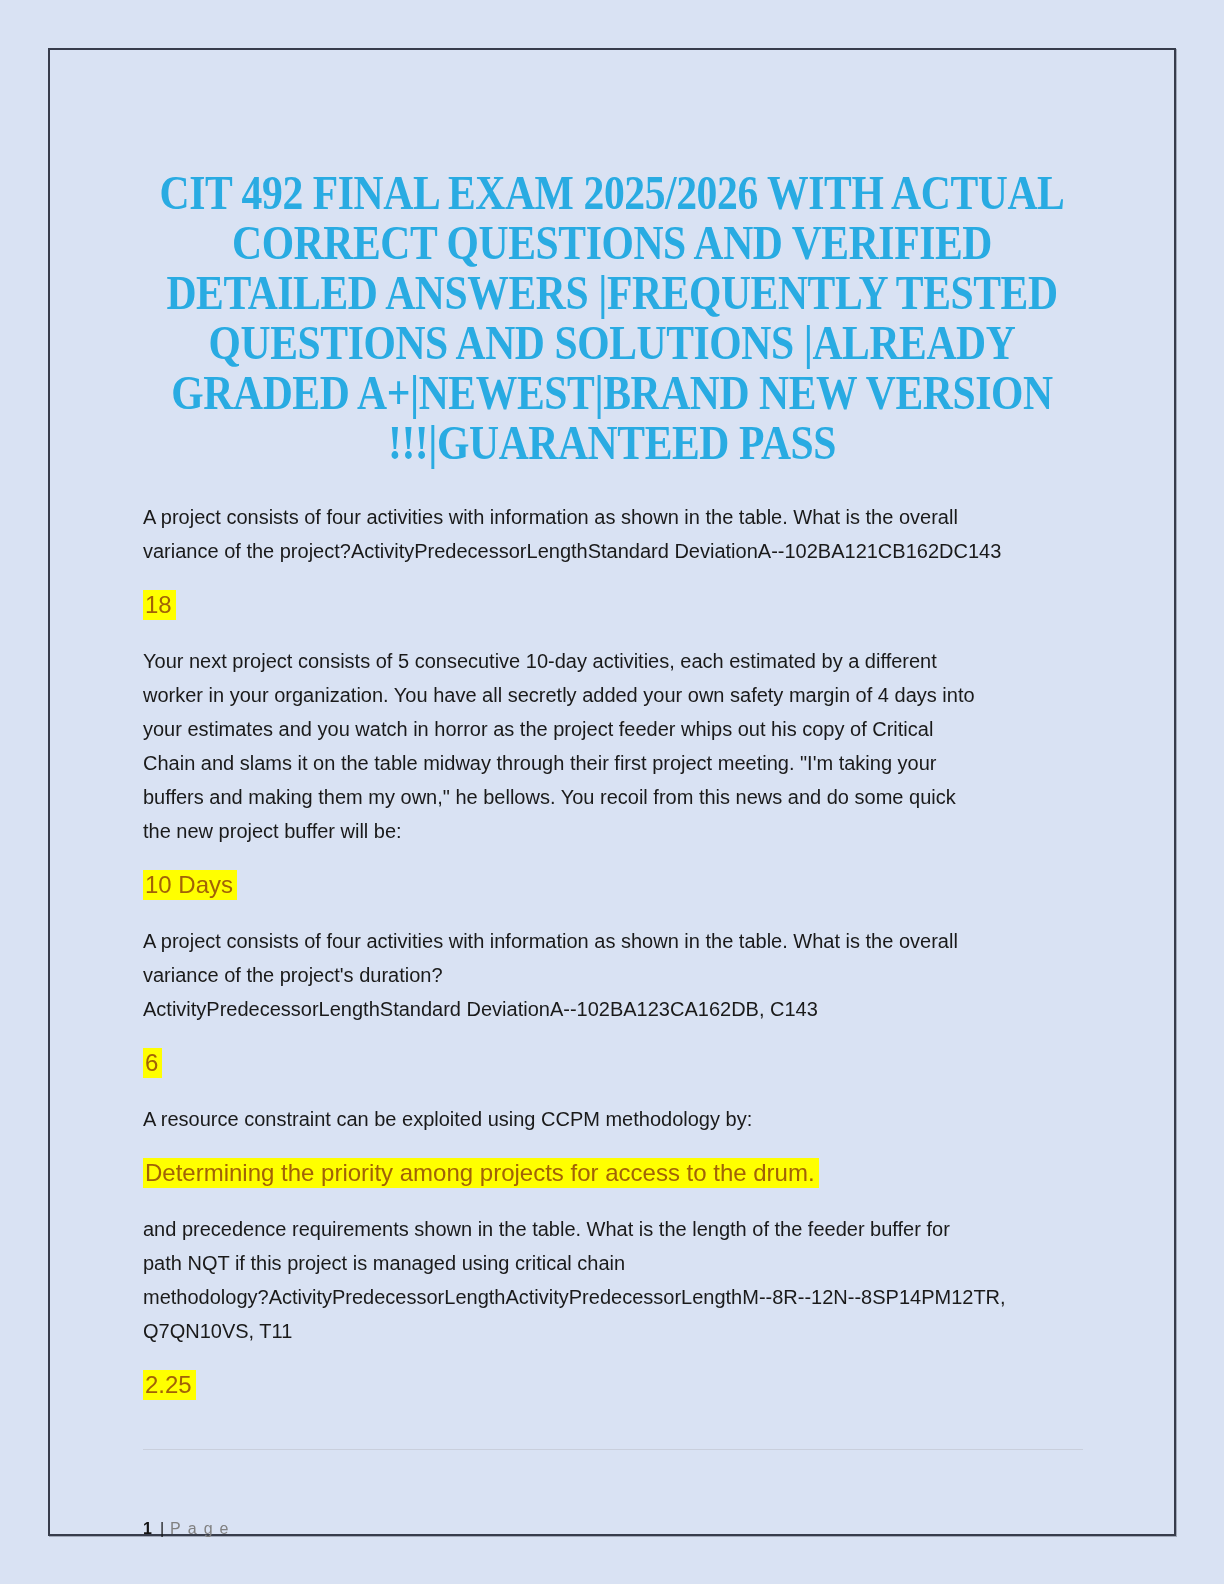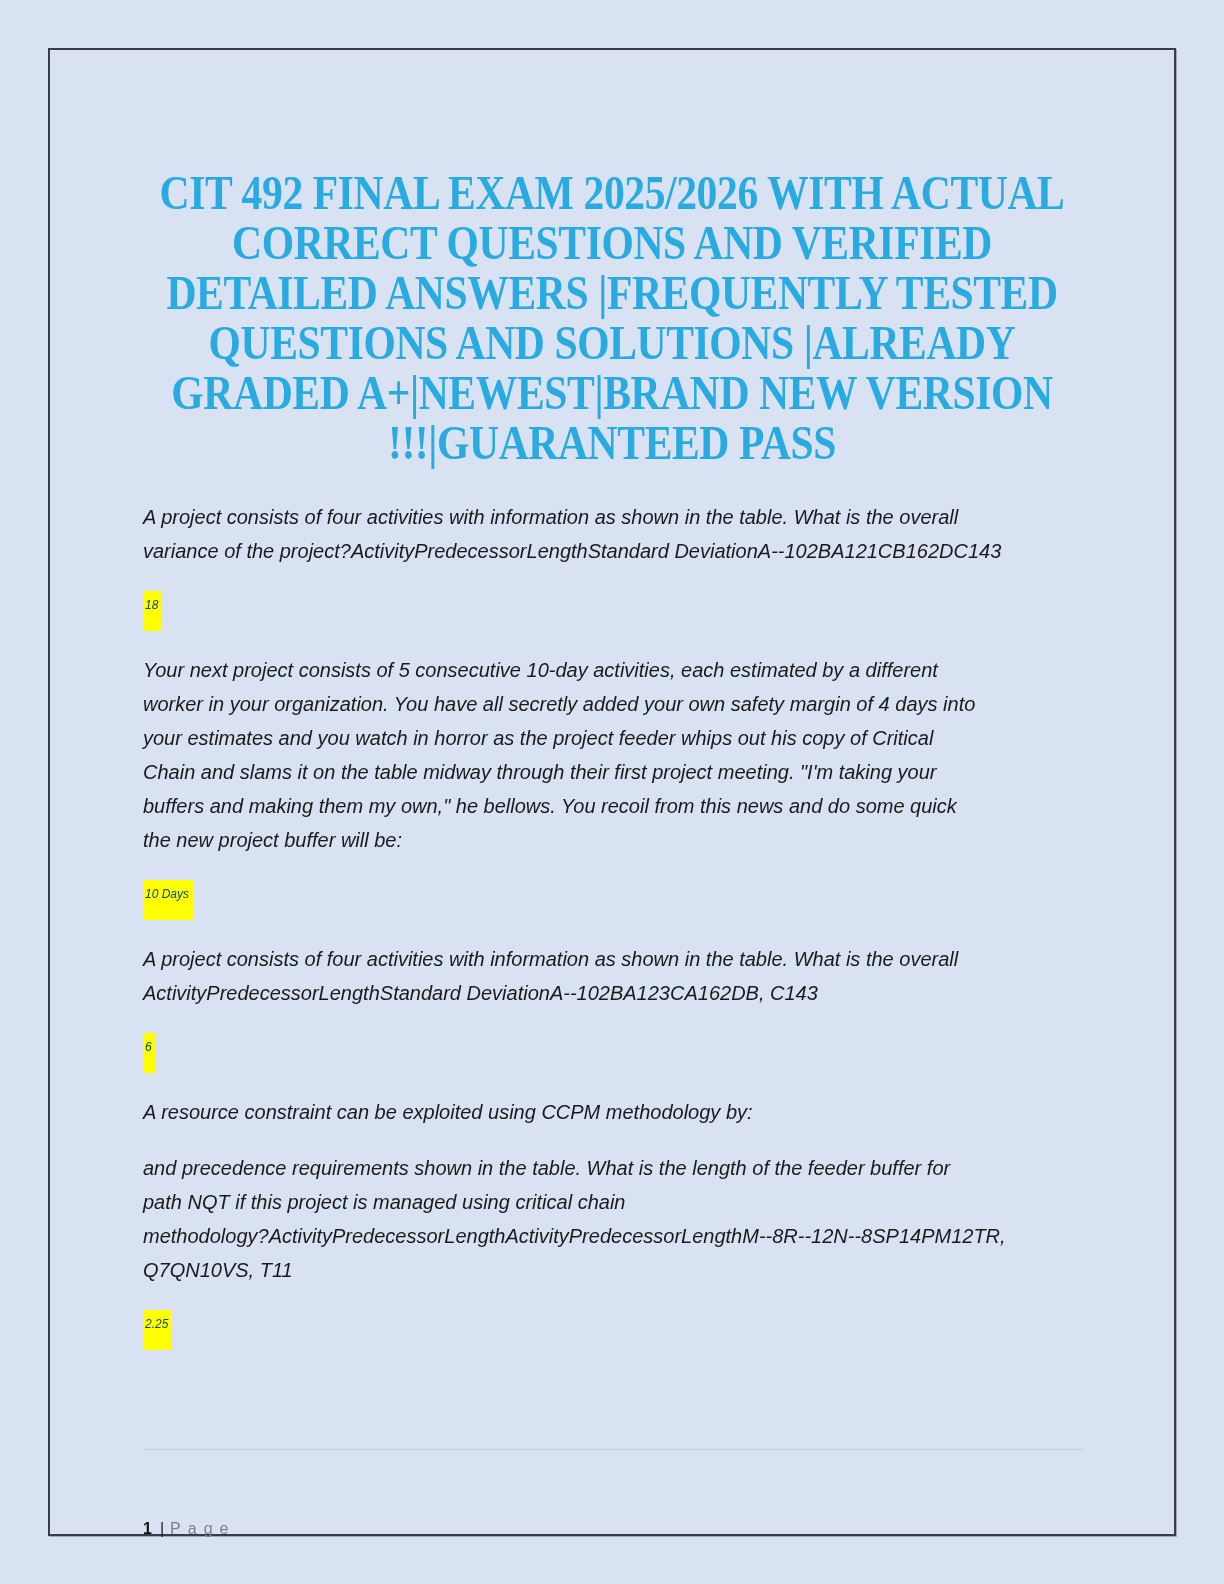--- a/index.html
+++ b/index.html
@@ -42,37 +42,36 @@
     font-size:49px;
     line-height:50px;
     letter-spacing:-0.5px;
     white-space:nowrap;
     color:var(--title);
   }
   .doc-body{
     position:absolute;
     left:143px; top:500px;
     width:940px;
-    font-style:italic;
   }
   .para{margin-bottom:22px;}
   .para .line{
     font-size:20px;
     line-height:34px;
     white-space:nowrap;
     color:var(--text);
   }
   .answer-row{margin-bottom:22px; line-height:28px;}
   .answer{
     display:inline-block;
     background:var(--highlight);
-    color:#0c4a6e;
-    font-size:12px;
+    color:#a16207;
+    font-size:24px;
     line-height:27px;
-    padding:1px 4px 12px 2px;
+    padding:1px 4px 2px 2px;
   }
   .footer-rule{
     position:absolute;
     left:143px; top:1449px;
     width:940px; height:1px;
     background:var(--rule);
   }
   .page-footer{
     position:absolute;
     left:143px; top:1516px;
@@ -107,26 +106,28 @@
       <div class="line">Your next project consists of 5 consecutive 10-day activities, each estimated by a different</div>
       <div class="line">worker in your organization. You have all secretly added your own safety margin of 4 days into</div>
       <div class="line">your estimates and you watch in horror as the project feeder whips out his copy of Critical</div>
       <div class="line">Chain and slams it on the table midway through their first project meeting. "I'm taking your</div>
       <div class="line">buffers and making them my own," he bellows. You recoil from this news and do some quick</div>
       <div class="line">the new project buffer will be:</div>
     </div>
     <div class="answer-row"><span class="answer">10 Days</span></div>
     <div class="para">
       <div class="line">A project consists of four activities with information as shown in the table. What is the overall</div>
+      <div class="line">variance of the project's duration?</div>
       <div class="line">ActivityPredecessorLengthStandard DeviationA--102BA123CA162DB, C143</div>
     </div>
     <div class="answer-row"><span class="answer">6</span></div>
     <div class="para">
       <div class="line">A resource constraint can be exploited using CCPM methodology by:</div>
     </div>
+    <div class="answer-row"><span class="answer">Determining the priority among projects for access to the drum.</span></div>
     <div class="para">
       <div class="line">and precedence requirements shown in the table. What is the length of the feeder buffer for</div>
       <div class="line">path NQT if this project is managed using critical chain</div>
       <div class="line">methodology?ActivityPredecessorLengthActivityPredecessorLengthM--8R--12N--8SP14PM12TR,</div>
       <div class="line">Q7QN10VS, T11</div>
     </div>
     <div class="answer-row"><span class="answer">2.25</span></div>
   </div>
 
 <div class="footer-rule"></div>

